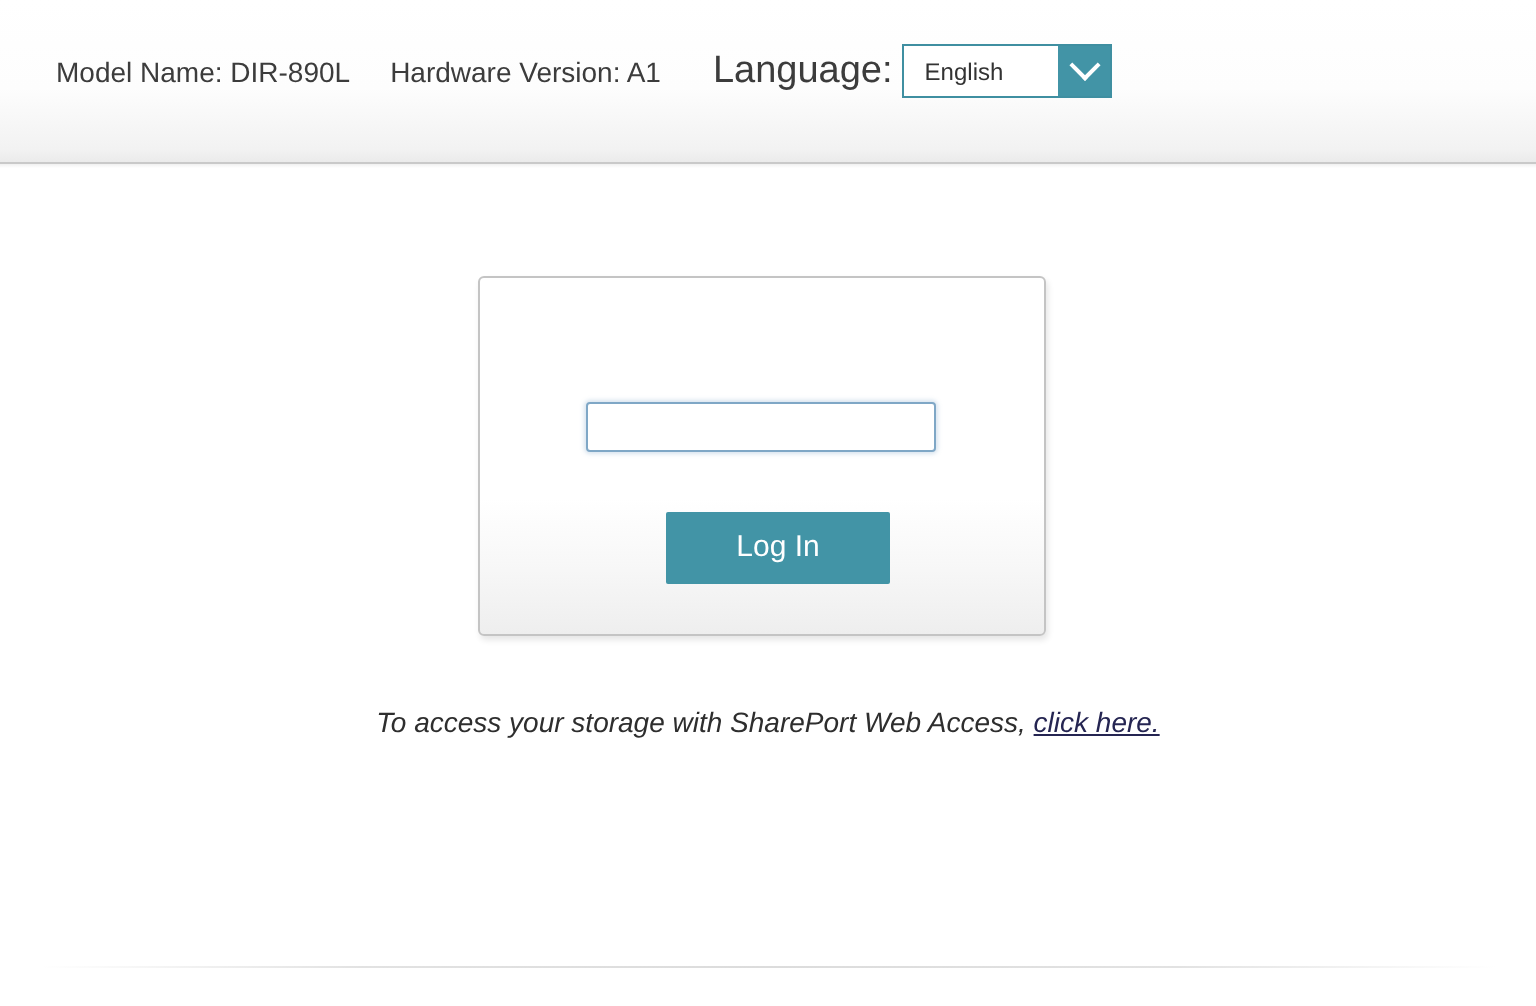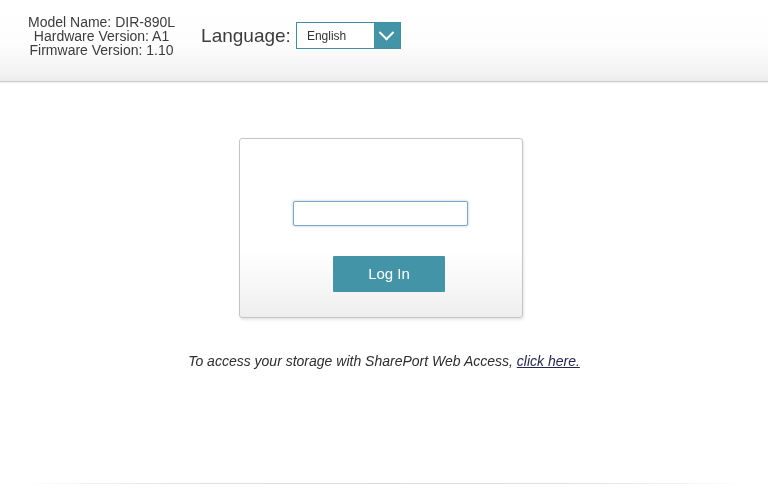--- a/index.html
+++ b/index.html
@@ -71,21 +71,20 @@
     font-weight: normal;
     letter-spacing: 0;
     color: #5c5c5c;
   }
 
   .header-info {
     display: flex;
     align-items: center;
     margin-left: 28px;
     white-space: nowrap;
-    flex-direction: column;
   }
   .header-info .item {
     font-size: 14px;
     color: #3c3c3c;
     margin-right: 20px;
     line-height: 1;
   }
 
   .lang-wrap {
     display: flex;
@@ -254,21 +253,20 @@
 
 <div class="page">
 
   <div class="header-bar">
     <div class="header-inner">
 
 
       <div class="header-info">
         <div class="item">Model Name: DIR-890L</div>
         <div class="item">Hardware Version: A1</div>
-        <div class="item">Firmware Version: 1.10</div>
       </div>
 
       <div class="lang-wrap">
         <div class="lang-label">Language:</div>
         <div class="lang-select">
           <div class="lang-value">English</div>
           <div class="lang-arrow-btn">
             <span class="chev"></span>
           </div>
         </div>

